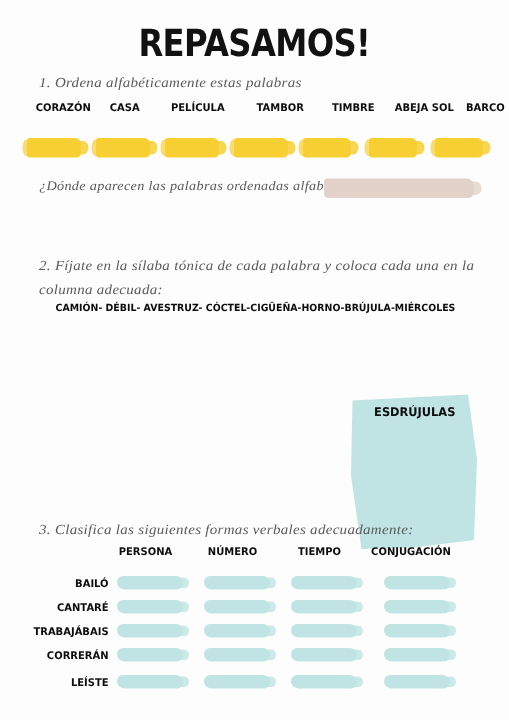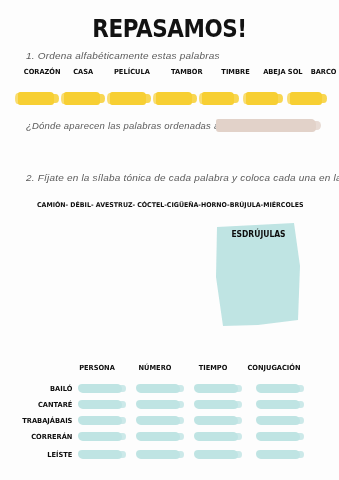--- a/index.html
+++ b/index.html
@@ -32,21 +32,21 @@
     font-weight: bold;
     font-size: 25px;
     letter-spacing: -0.5px;
     color: #121212;
     transform: scaleX(0.86);
   }
 
   
   .cursive {
     position: absolute;
-    font-family: Liberation Sans, sans-serif;
+    font-family: Liberation Serif, serif;
     font-style: italic;
     font-size: 9.5px;
     color: #5a5a5a;
     letter-spacing: 0.2px;
     white-space: nowrap;
     transform: scaleY(0.92);
   }
 
   
   .wordrow {
@@ -227,34 +227,36 @@
       <div class="ystroke" style="left: 188px; width: 32px; background: rgb(247, 207, 51);"></div>
       <div class="ystroke" style="left: 232px; width: 32px; background: rgb(247, 207, 51);"></div>
       <div class="ystroke" style="left: 276px; width: 32px; background: rgb(247, 207, 51);"></div>
     </div>
 
   <div class="cursive" style="left:26px; top:120px;">¿Dónde aparecen las palabras ordenadas alfabéticamente?</div>
 
   <div class="beige-stroke"></div>
 
   <div class="cursive" style="left:26px; top:172px; font-size:10px;">2. Fíjate en la sílaba tónica de cada palabra y coloca cada una en la</div>
+  <div class="cursive" style="left:26px; top:188px; font-size:10px;">columna adecuada:</div>
 
   <div class="wordrow" style="left:30px; top:201px; font-size:6.6px; letter-spacing:0px;">CAMIÓN- DÉBIL- AVESTRUZ- CÓCTEL-CIGÜEÑA-HORNO-BRÚJULA-MIÉRCOLES</div>
 
   <div class="boxes" id="category-boxes">
-      <div class="cat-box" style="left: 214px;">
+      <div class="cat-box" style="left: 232px; margin-top: 40px;">
         <div class="cat-shape">
           <svg viewBox="0 0 89 108" preserveAspectRatio="none">
             <path d="M3,5 L80,1 L86,44 L84,98 L44,103 L9,104 L2,55 Z" fill="#bfe4e3"></path>
           </svg>
         </div>
         <div class="cat-label">ESDRÚJULAS</div>
       </div>
     </div>
 
+  <div class="cursive" style="left:26px; top:348px; font-size:10px;">3. Clasifica las siguientes formas verbales adecuadamente:</div>
 
   <div class="table-head" id="table-head">
       <div class="th" style="left: 62px; width: 70px;">PERSONA</div>
       <div class="th" style="left: 120px; width: 70px;">NÚMERO</div>
       <div class="th" style="left: 178px; width: 70px;">TIEMPO</div>
       <div class="th" style="left: 239px; width: 70px;">CONJUGACIÓN</div>
     </div>
 
   <div id="table-body">
       <div class="verb-label" style="top: 385px;">BAILÓ</div>

